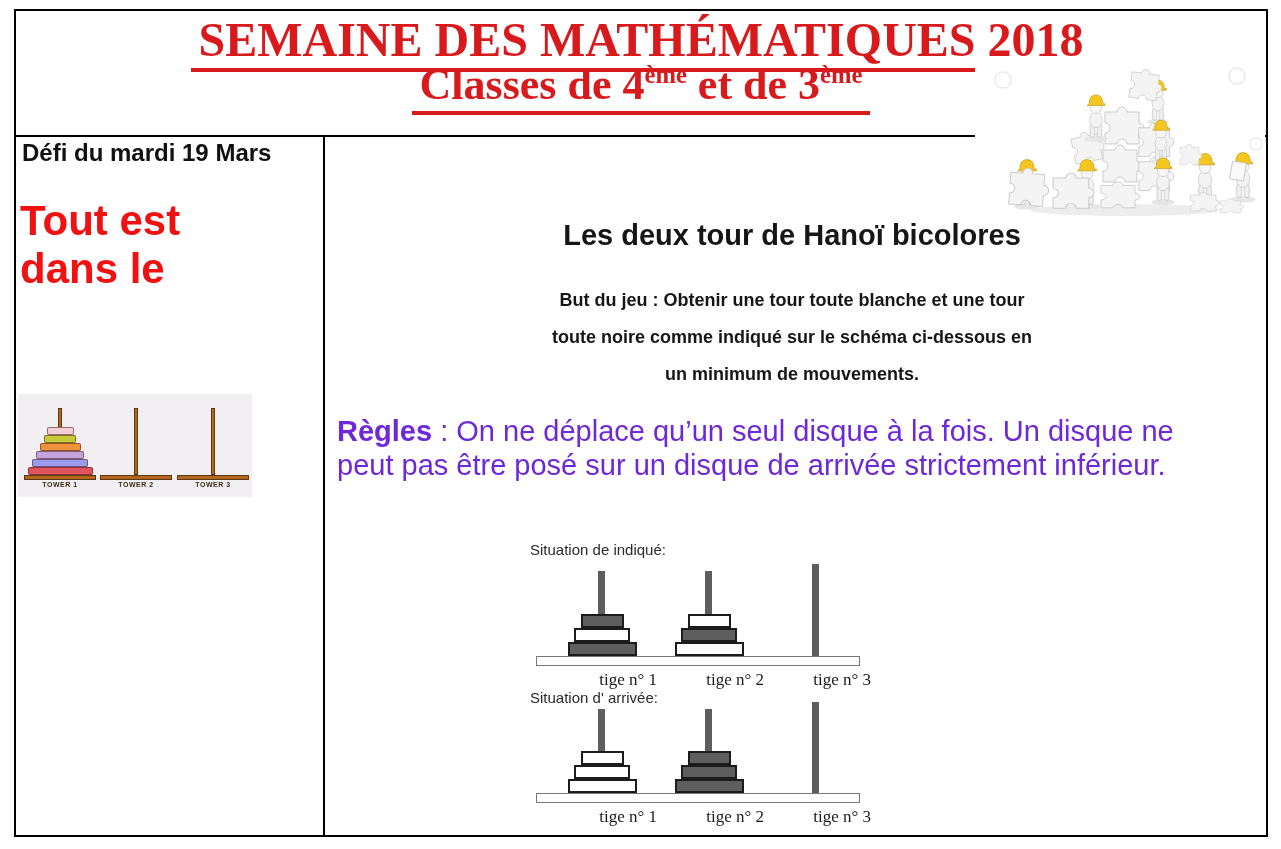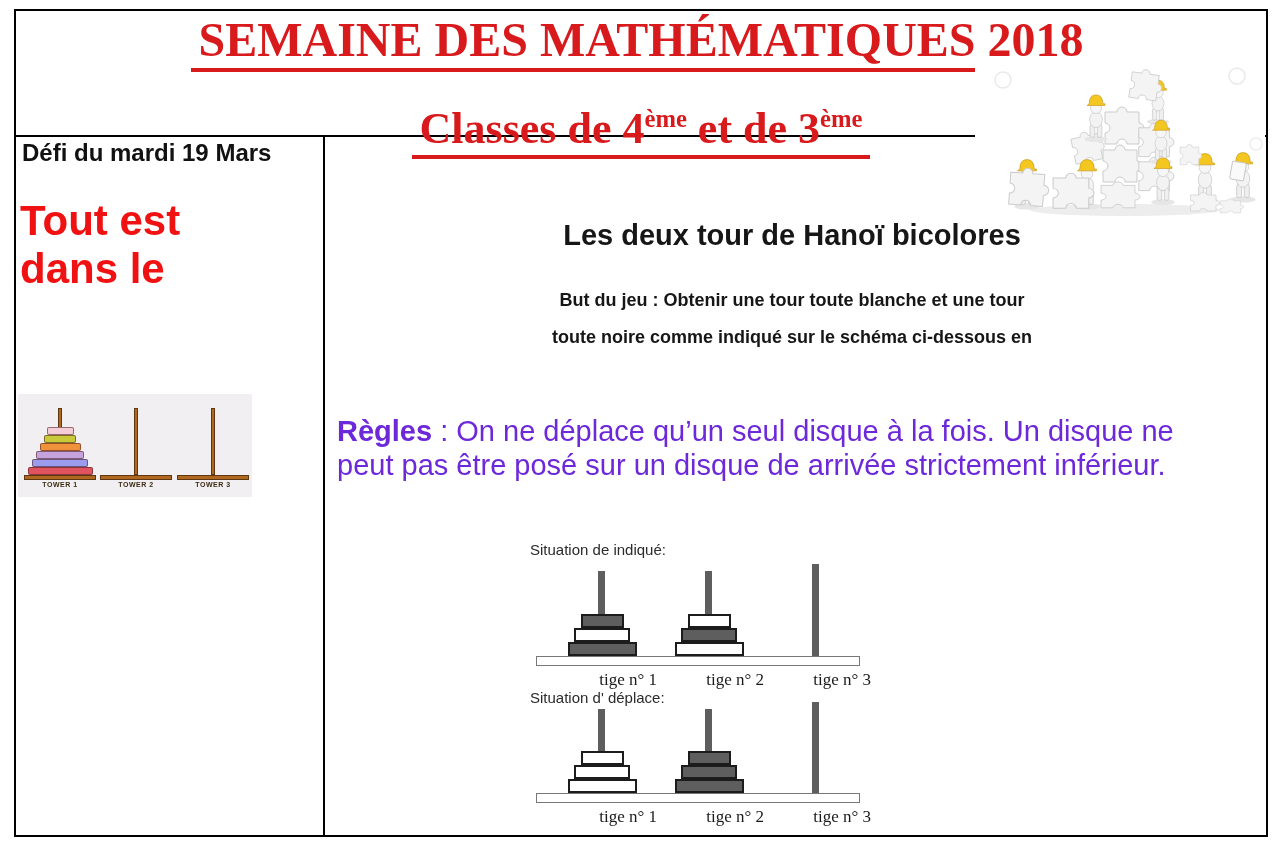--- a/index.html
+++ b/index.html
@@ -7,21 +7,21 @@
   .page { position:relative; width:1281px; height:849px; background:#ffffff; overflow:hidden; }
 
   .frame { position:absolute; left:14px; top:9px; width:1254px; height:828px; border:2px solid #000; }
   .header-line { position:absolute; left:14px; top:135px; width:1254px; height:2px; background:#000; }
   .col-divider { position:absolute; left:323px; top:135px; width:2px; height:702px; background:#000; }
 
   
   .title1 { position:absolute; left:14px; top:12px; width:1254px; text-align:center;
             font-family:"Liberation Serif", serif; font-weight:bold; font-size:48px; color:#d91a1d; }
   .title2 { position:absolute; left:14px; top:59px; width:1254px; text-align:center;
-            font-family:"Liberation Serif", serif; font-weight:bold; font-size:44px; color:#d91a1d;margin-top:44px; }
+            font-family:"Liberation Serif", serif; font-weight:bold; font-size:44px; color:#d91a1d; }
   .title-underline { display:inline-block; border-bottom:4px solid #d91a1d; padding:0 8px 3px 8px; line-height:1.05; }
   .title2 sup { font-size:0.56em; vertical-align:super; }
 
   
   .builders-img { position:absolute; left:975px; top:64px; width:290px; height:152px; background:#ffffff; z-index:5; }
 
   
   .defi { position:absolute; left:22px; top:139px; font-size:24px; font-weight:bold; color:#111; }
   .slogan { position:absolute; left:20px; top:197px; font-size:42px; font-weight:bold; line-height:48px; color:#f01212; }
   .hanoi-preview { position:absolute; left:18px; top:394px; width:234px; height:103px; background:#f1eff1; }
@@ -136,20 +136,21 @@
       <div class="hp-label" style="left: 82px; top: 87px; width: 72px;">TOWER 2</div>
       <div class="hp-pole" style="left: 193px; top: 14px; height: 67px; background: rgb(176, 104, 32);"></div>
       <div class="hp-base" style="left: 159px; top: 81px; width: 72px; background: rgb(176, 104, 32);"></div>
       <div class="hp-label" style="left: 159px; top: 87px; width: 72px;">TOWER 3</div>
     </div>
 
   <div class="heading">Les deux tour de Hanoï bicolores</div>
   <div class="goal">
     <div>But du jeu : Obtenir une tour toute blanche et une tour</div>
     <div>toute noire comme indiqué sur le schéma ci-dessous en</div>
+    <div>un minimum de mouvements.</div>
   </div>
   <div class="rules">
     <span class="b">Règles</span><span> : On ne déplace qu’un seul disque à la fois. Un disque ne</span><br>
     <span>peut pas être posé sur un disque de arrivée strictement inférieur.</span>
   </div>
 
   <div class="diagram d0" id="diagram-0">
       <div class="diag-label">Situation de indiqué:</div>
       <div class="diag-rod" style="left: 70px; top: 30px; height: 85px;"></div>
       <div class="diag-rod" style="left: 177px; top: 30px; height: 85px;"></div>
@@ -159,21 +160,21 @@
       <div class="diag-disk white" style="left: 46px; top: 87px; width: 56px;"></div>
       <div class="diag-disk dark" style="left: 52.5px; top: 73px; width: 43px;"></div>
       <div class="tige-label" style="left: 19px; top: 129px;">tige n° 1</div>
       <div class="diag-disk white" style="left: 146.5px; top: 101px; width: 69px;"></div>
       <div class="diag-disk dark" style="left: 153px; top: 87px; width: 56px;"></div>
       <div class="diag-disk white" style="left: 159.5px; top: 73px; width: 43px;"></div>
       <div class="tige-label" style="left: 126px; top: 129px;">tige n° 2</div>
       <div class="tige-label" style="left: 233px; top: 129px;">tige n° 3</div>
     </div>
   <div class="diagram d1" id="diagram-1">
-      <div class="diag-label">Situation d' déplace:</div>
+      <div class="diag-label">Situation d' arrivée:</div>
       <div class="diag-rod" style="left: 70px; top: 20px; height: 84px;"></div>
       <div class="diag-rod" style="left: 177px; top: 20px; height: 84px;"></div>
       <div class="diag-rod" style="left: 284px; top: 13px; height: 91px;"></div>
       <div class="diag-base" style="top: 104px;"></div>
       <div class="diag-disk white" style="left: 39.5px; top: 90px; width: 69px;"></div>
       <div class="diag-disk white" style="left: 46px; top: 76px; width: 56px;"></div>
       <div class="diag-disk white" style="left: 52.5px; top: 62px; width: 43px;"></div>
       <div class="tige-label" style="left: 19px; top: 118px;">tige n° 1</div>
       <div class="diag-disk dark" style="left: 146.5px; top: 90px; width: 69px;"></div>
       <div class="diag-disk dark" style="left: 153px; top: 76px; width: 56px;"></div>

